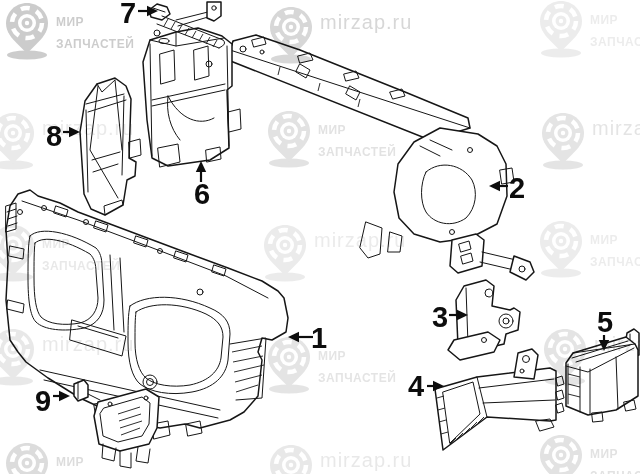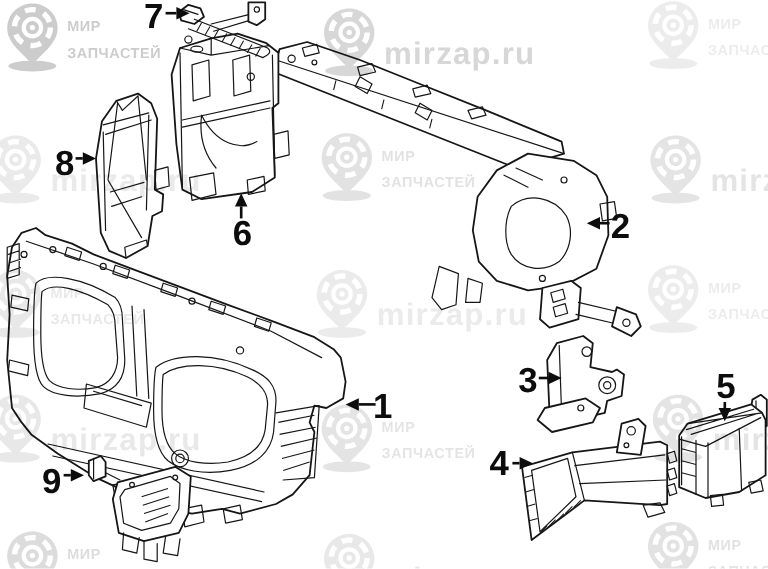--- a/index.html
+++ b/index.html
@@ -12,21 +12,21 @@
   .h{fill:none;stroke:#161616;stroke-width:.9;}
   .cl{fill:none;stroke:#0d0d0d;stroke-width:2.2;}
   .ca{fill:#0d0d0d;stroke:none;}
   .cn{font-family:"Liberation Sans",sans-serif;font-weight:bold;font-size:29px;fill:#0d0d0d;text-anchor:middle;}
   
   #wmlayer{position:absolute;inset:0;mix-blend-mode:multiply;pointer-events:none;}
   .wm{position:absolute;display:flex;align-items:flex-start;gap:6px;color:#7a7a7a;white-space:nowrap;}
   .wm-pin{width:46px;height:58px;flex:none;}
   .wm-txt{display:flex;flex-direction:column;font-weight:bold;letter-spacing:.5px;}
   .t-a .wm-txt{font-size:12px;line-height:22px;margin-top:9px;}
-  .t-b .url{display:block;font-size:26px;font-weight:bold;letter-spacing:1px;margin-top:23px;}
+  .t-b .url{display:block;font-size:20px;font-weight:normal;letter-spacing:1px;margin-top:5px;}
 </style>
 </head>
 <body>
 
 <div id="stage">
 
   <svg id="art" viewBox="0 0 640 474" width="640" height="474">
     <defs>
       <symbol id="pinlogo" viewBox="0 0 46 58">
         <ellipse cx="23" cy="53" rx="20" ry="4.5" fill="currentColor"></ellipse>

